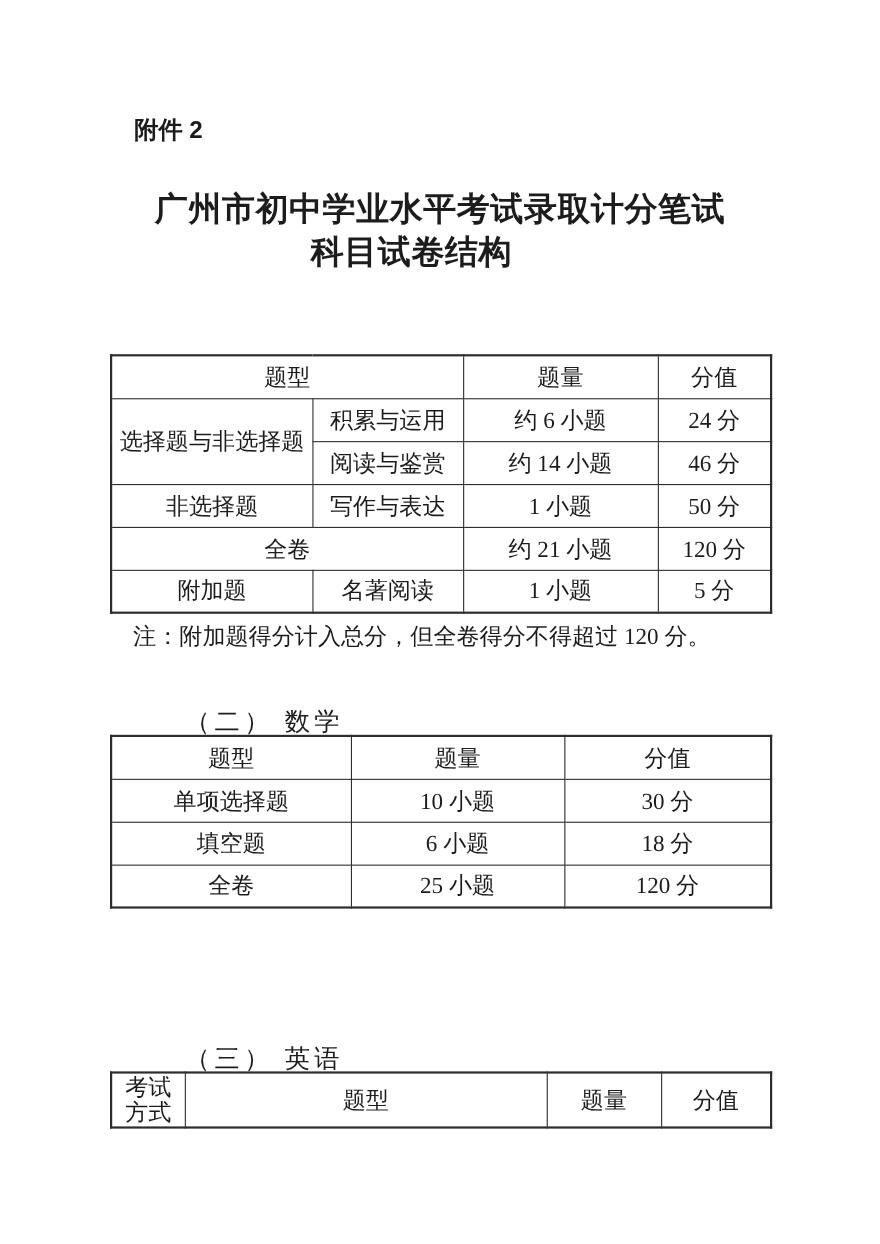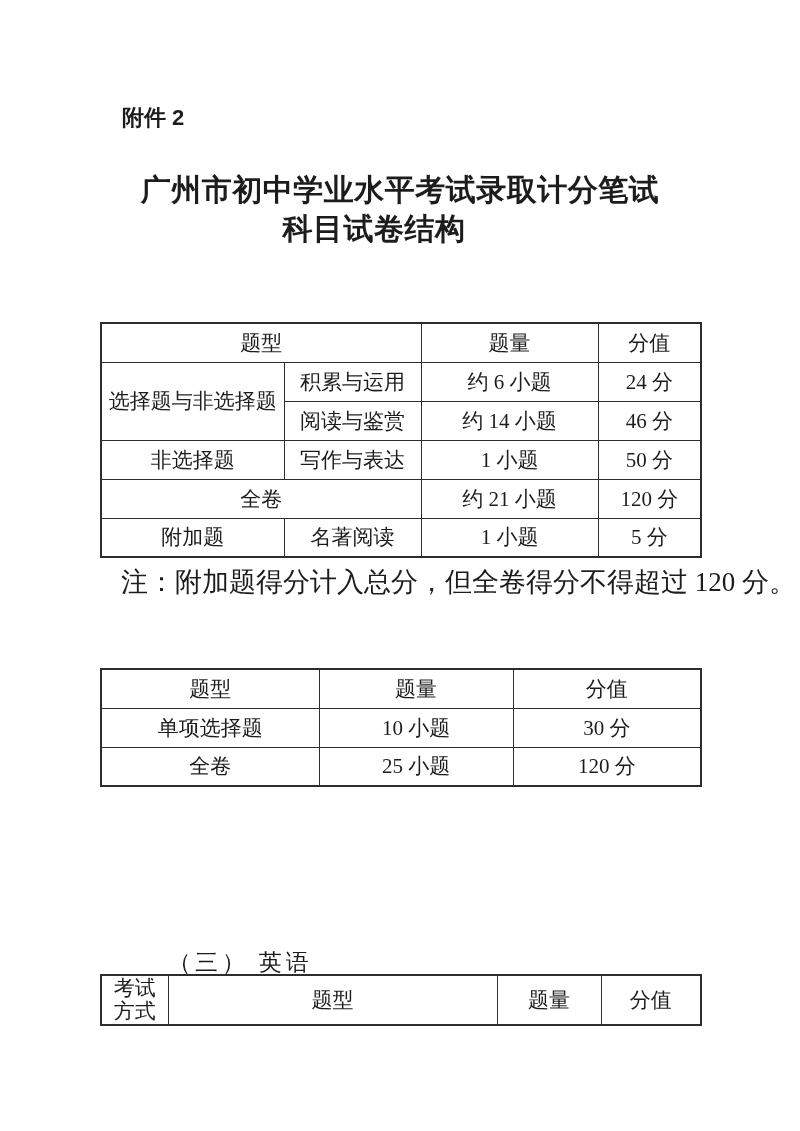--- a/index.html
+++ b/index.html
@@ -33,21 +33,21 @@
     overflow:hidden;
   }
   .t-chinese{top:322px;width:600px;}
   .t-chinese tr{height:39px;}
   .t-math{top:668px;width:600px;}
   .t-math tr{height:39px;}
   .t-english{top:974px;width:600px;}
   .t-english tr{height:50px;}
   .mode-cell div{line-height:1.1;}
   .note{
-    position:absolute;left:121px;top:564px;font-size:27px;white-space:nowrap;
+    position:absolute;left:121px;top:564px;font-size:21px;white-space:nowrap;
   }
 </style>
 </head>
 <body>
 
 <div class="page">
 
   <div class="attachment">附件 2</div>
 
   <div class="title-line title-1">广州市初中学业水平考试录取计分笔试</div>
@@ -93,37 +93,43 @@
       <td>附加题</td>
       <td>名著阅读</td>
       <td>1 小题</td>
       <td>5 分</td>
     </tr>
   </tbody>
     </table>
 
   <div class="note">注：附加题得分计入总分，但全卷得分不得超过 120 分。</div>
 
+  <div class="sec-heading h-math">（二） 数学</div>
 
   <table class="doc t-math">
     <colgroup>
       <col style="width:218px">
         <col style="width:194px">
         <col style="width:188px">
     </colgroup>
     <tbody>
         <tr>
       <td>题型</td>
       <td>题量</td>
       <td>分值</td>
     </tr>
     <tr>
       <td>单项选择题</td>
       <td>10 小题</td>
       <td>30 分</td>
+    </tr>
+    <tr>
+      <td>填空题</td>
+      <td>6 小题</td>
+      <td>18 分</td>
     </tr>
     <tr>
       <td>全卷</td>
       <td>25 小题</td>
       <td>120 分</td>
     </tr>
   </tbody>
     </table>
 
   <div class="sec-heading h-english">（三） 英语</div>

